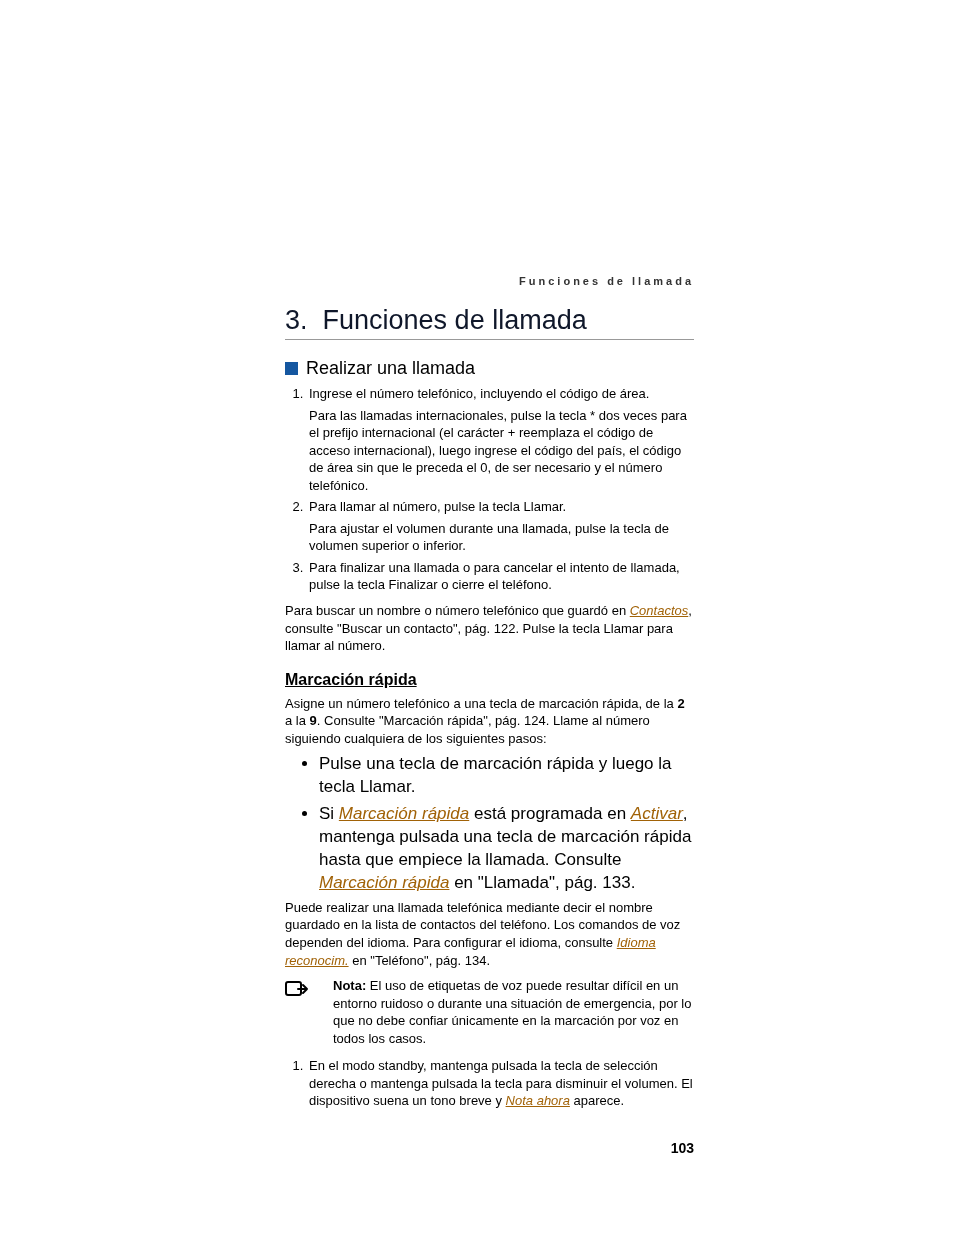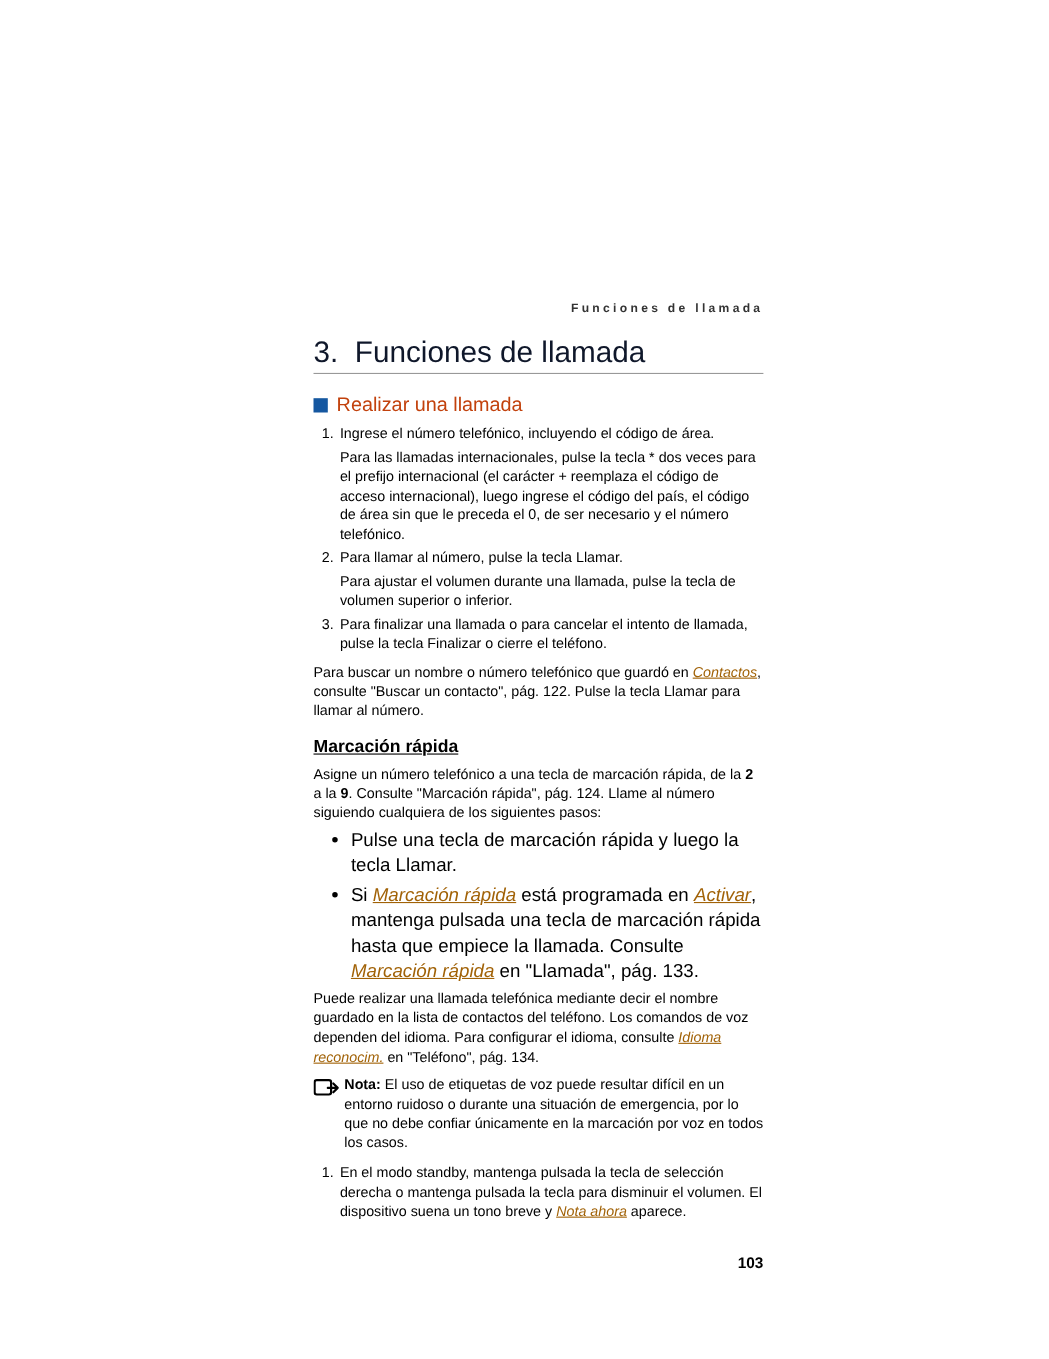--- a/index.html
+++ b/index.html
@@ -37,21 +37,21 @@
     margin-bottom: 6px;
   }
   .square-bullet {
     width: 13px;
     height: 13px;
     background: #1557a0;
     flex-shrink: 0;
   }
   .section-title {
     font-size: 18px;
-    color: #c2410c;
+    color: #000000;
     font-weight: normal;
   }
   ol.numbered {
     list-style: decimal;
     padding-left: 22px;
     font-size: 13px;
     line-height: 1.35;
   }
   ol.numbered > li {
     margin-bottom: 4px;
@@ -81,21 +81,21 @@
     list-style: disc;
     padding-left: 34px;
     font-size: 17px;
     line-height: 1.35;
   }
   ul.bullets li {
     margin-bottom: 4px;
   }
   .note-row {
     display: flex;
-    gap: 4px;
+    gap: 24px;
     margin-top: 8px;
     font-size: 13px;
     line-height: 1.35;
   }
   .note-icon-wrap {
     flex-shrink: 0;
     padding-top: 2px;
   }
   .note-text { flex: 1; }
   .page-number {

